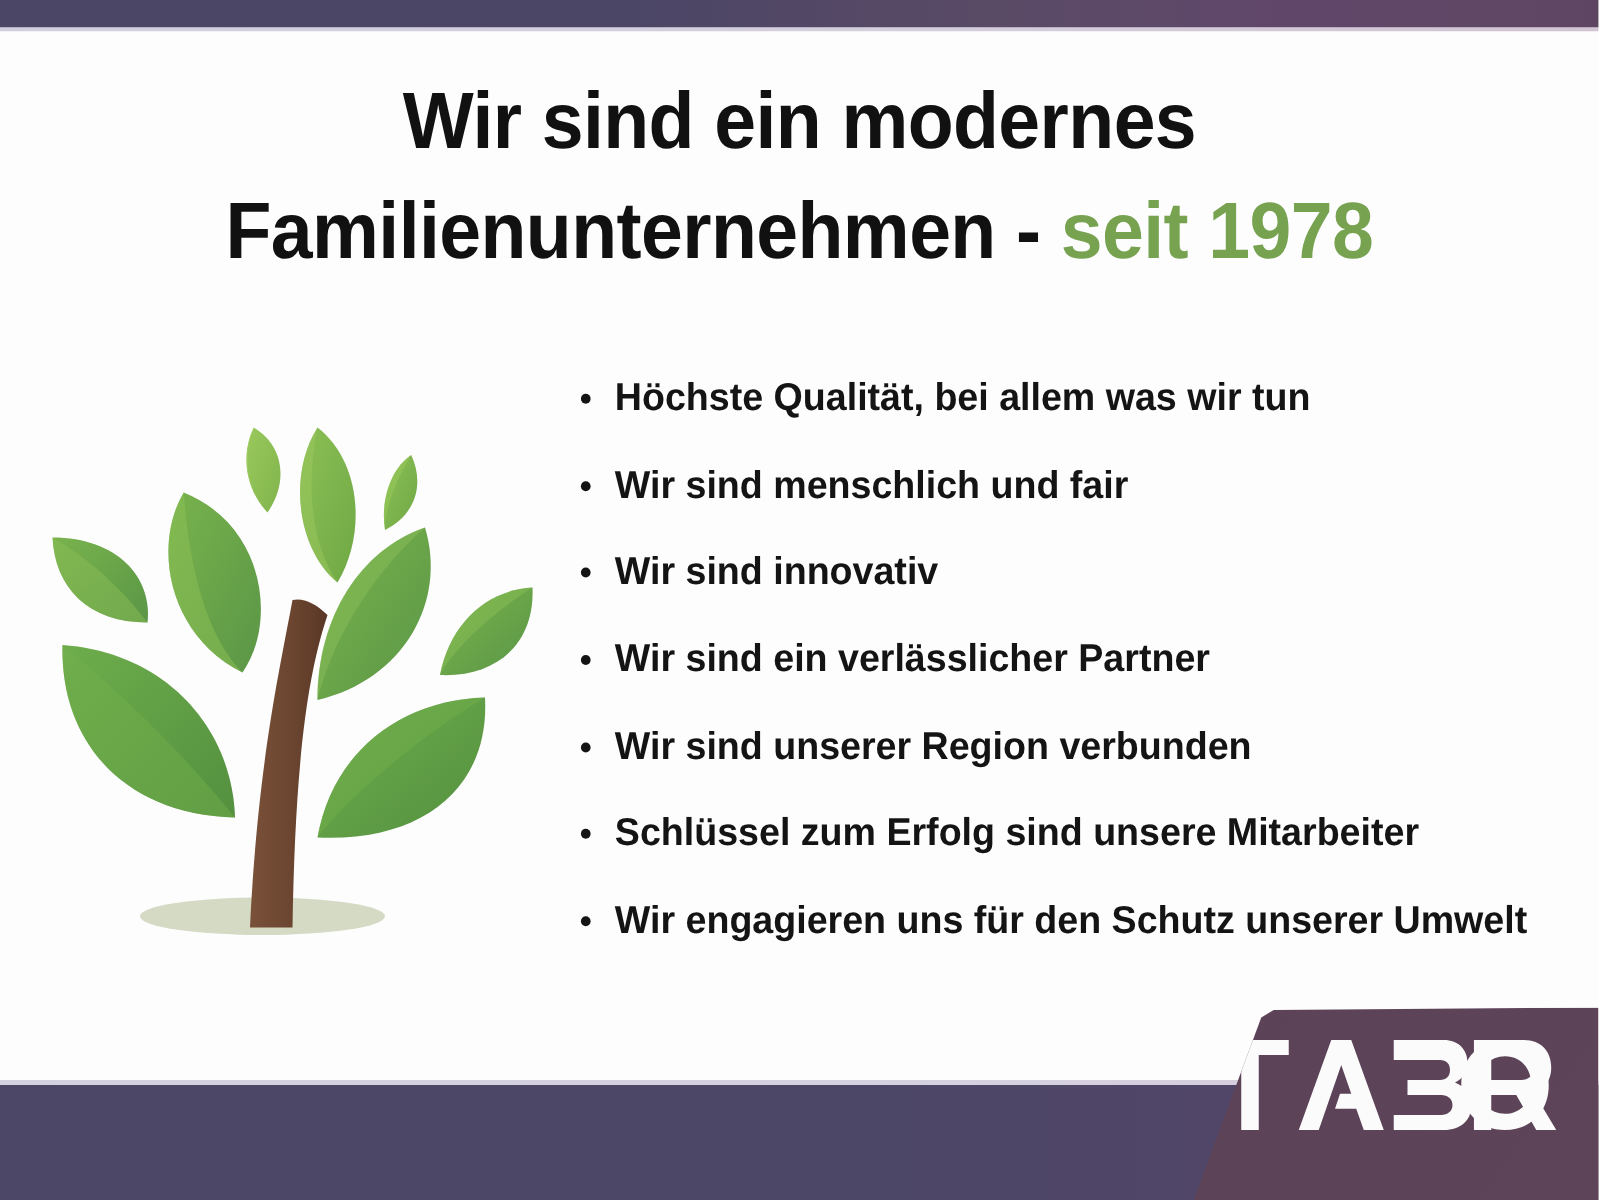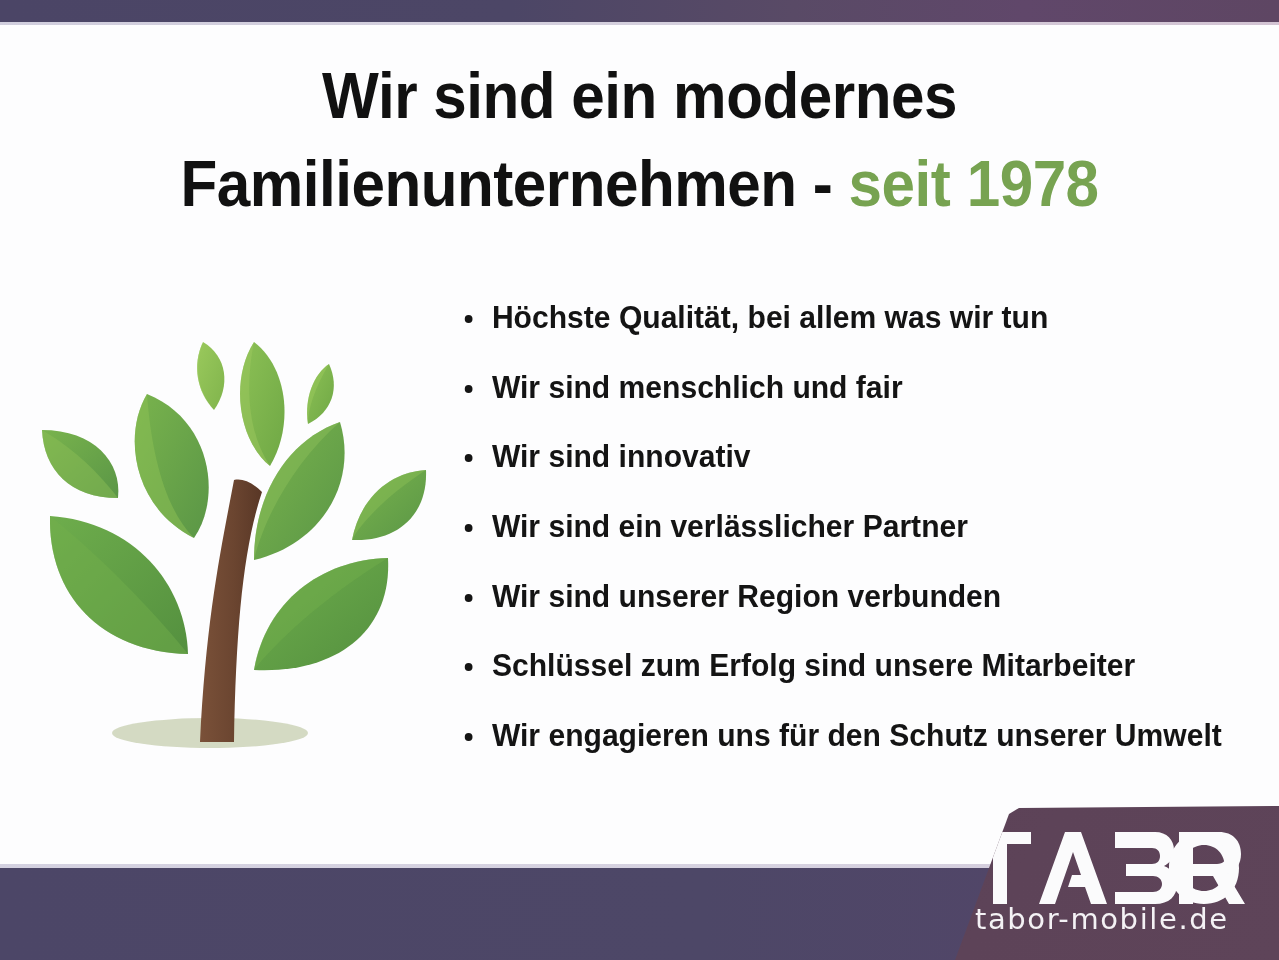--- a/index.html
+++ b/index.html
@@ -275,16 +275,15 @@
 
           <path d="M276 0 H276 Z"></path>
         </g>
       </svg>
       <svg width="66" height="72" viewBox="0 0 66 72" xmlns="http://www.w3.org/2000/svg" style="position:absolute;left:210px;top:0;" aria-hidden="true">
         <g fill="#fbfbfc">
           <path d="M0 0 H40 C54 0 62 9 62 22 C62 32 57 39 48 42 L66 72 H50 L34 44 H14 V72 H0 Z M14 12 V32 H38 C44 32 48 28 48 22 C48 16 44 12 38 12 Z"></path>
         </g>
       </svg>
     </div>
-    <div id="logo-url">tabor-mobile.de</div>
   </div>
 
 </div>
 
 </body></html>

